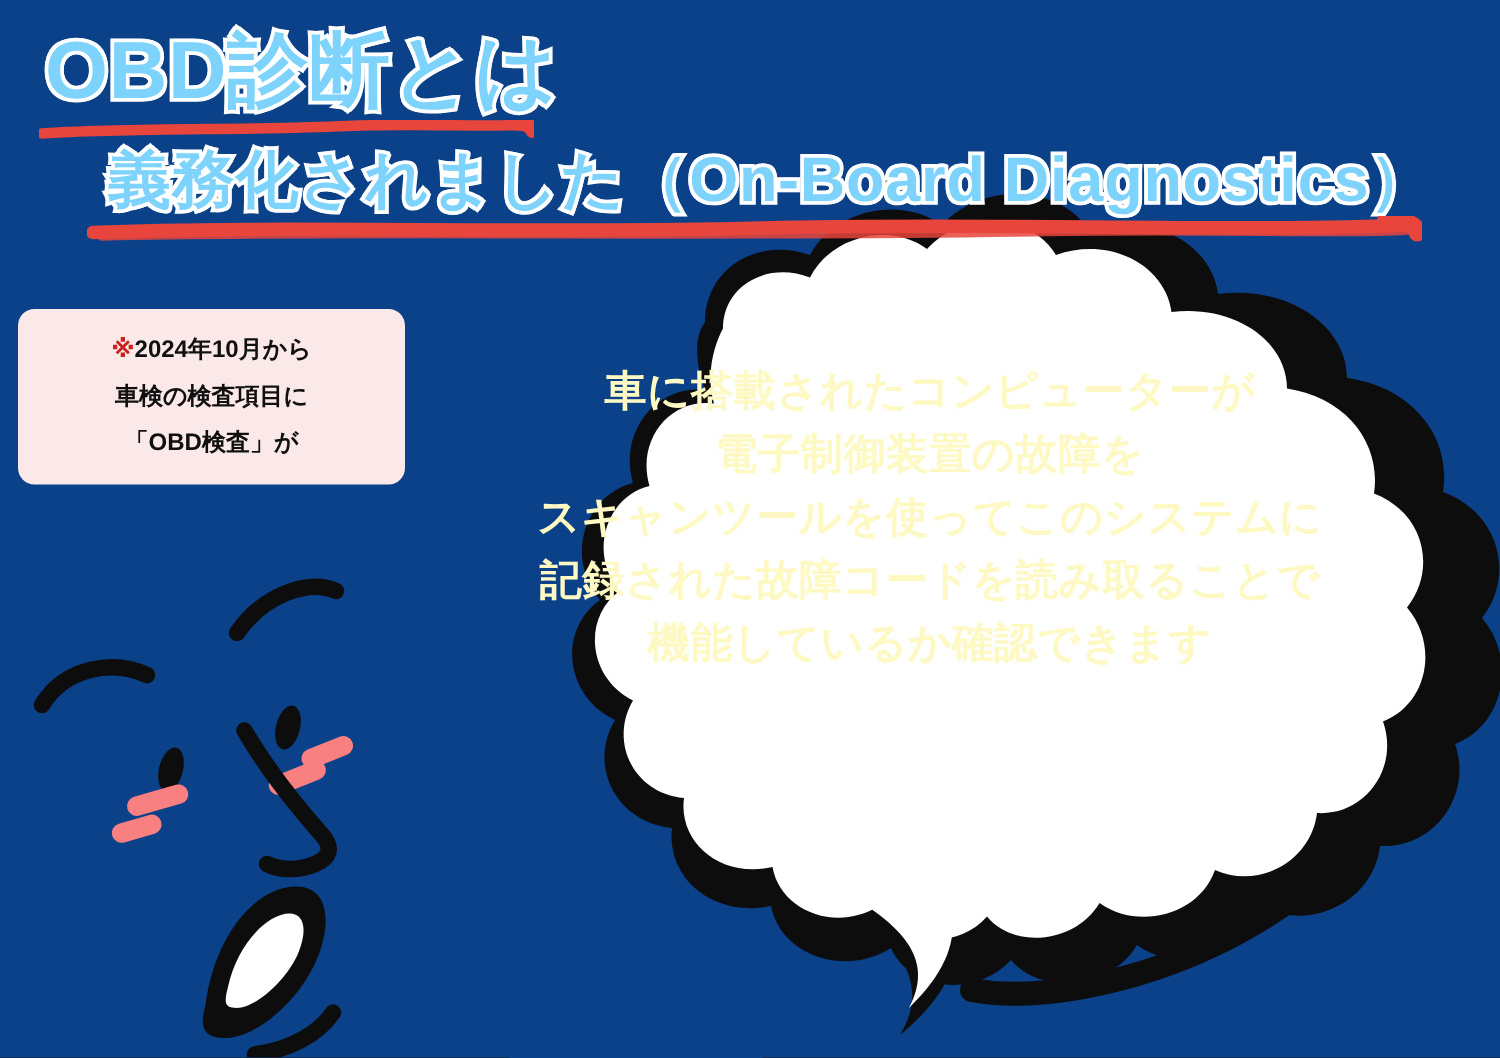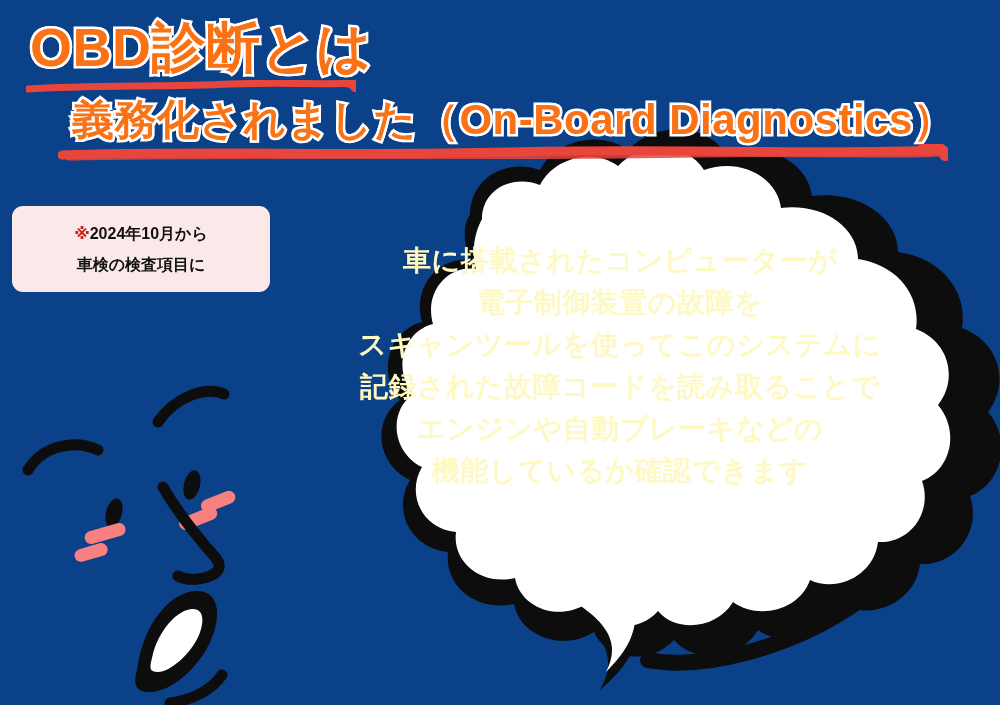--- a/index.html
+++ b/index.html
@@ -25,21 +25,21 @@
   #title-layer { z-index: 4; }
   #note-layer  { z-index: 5; }
 
   
   .title-block {
     position: absolute;
     left: 0; top: 0;
     width: 1000px;
   }
   .title-line {
-    color: #f97316;
+    color: #7dd3fc;
     font-weight: 700;
     letter-spacing: 0.5px;
     white-space: nowrap;
     -webkit-text-stroke: 5px #ffffff;
     paint-order: stroke fill;
     text-shadow:
        2px 0 0 #ffffff, -2px 0 0 #ffffff,
        0 2px 0 #ffffff, 0 -2px 0 #ffffff,
        2px 2px 0 #ffffff, -2px -2px 0 #ffffff,
        2px -2px 0 #ffffff, -2px 2px 0 #ffffff;
@@ -195,21 +195,20 @@
       </g>
     </svg>
   </div>
 
   <div class="layer" id="text-layer">
     <div id="bubble-text">
       <div class="bubble-line">車に搭載されたコンピューターが</div>
       <div class="bubble-line">電子制御装置の故障を</div>
       <div class="bubble-line">スキャンツールを使ってこのシステムに</div>
       <div class="bubble-line">記録された故障コードを読み取ることで</div>
-      <div class="bubble-line">エンジンや自動ブレーキなどの</div>
       <div class="bubble-line">機能しているか確認できます</div>
     </div>
   </div>
 
   <div class="layer" id="title-layer">
     <div class="title-block">
       <div class="title-line" id="title-main">OBD診断とは</div>
       <div class="title-line" id="title-sub">義務化されました（On-Board Diagnostics）</div>
     </div>
 
@@ -222,16 +221,17 @@
       <path d="M4 11 C 120 6, 300 12, 450 8 C 600 4, 760 11, 884 6" fill="none" stroke="#e8453c" stroke-width="9" stroke-linecap="round"></path>
       <path d="M10 14 C 180 10, 420 15, 640 11 C 760 9, 840 13, 880 10" fill="none" stroke="#e8453c" stroke-width="5" stroke-linecap="round" opacity="0.85"></path>
       <path d="M866 3 C 878 2, 886 6, 887 11" fill="none" stroke="#e8453c" stroke-width="12" stroke-linecap="round"></path>
     </svg>
   </div>
 
   <div class="layer" id="note-layer">
     <div id="note-box">
       <div class="note-line"><span class="note-mark">※</span><span>2024年10月から</span></div>
       <div class="note-line">車検の検査項目に</div>
+      <div class="note-line">「OBD検査」が</div>
     </div>
   </div>
 
 </div>
 
 </body></html>

